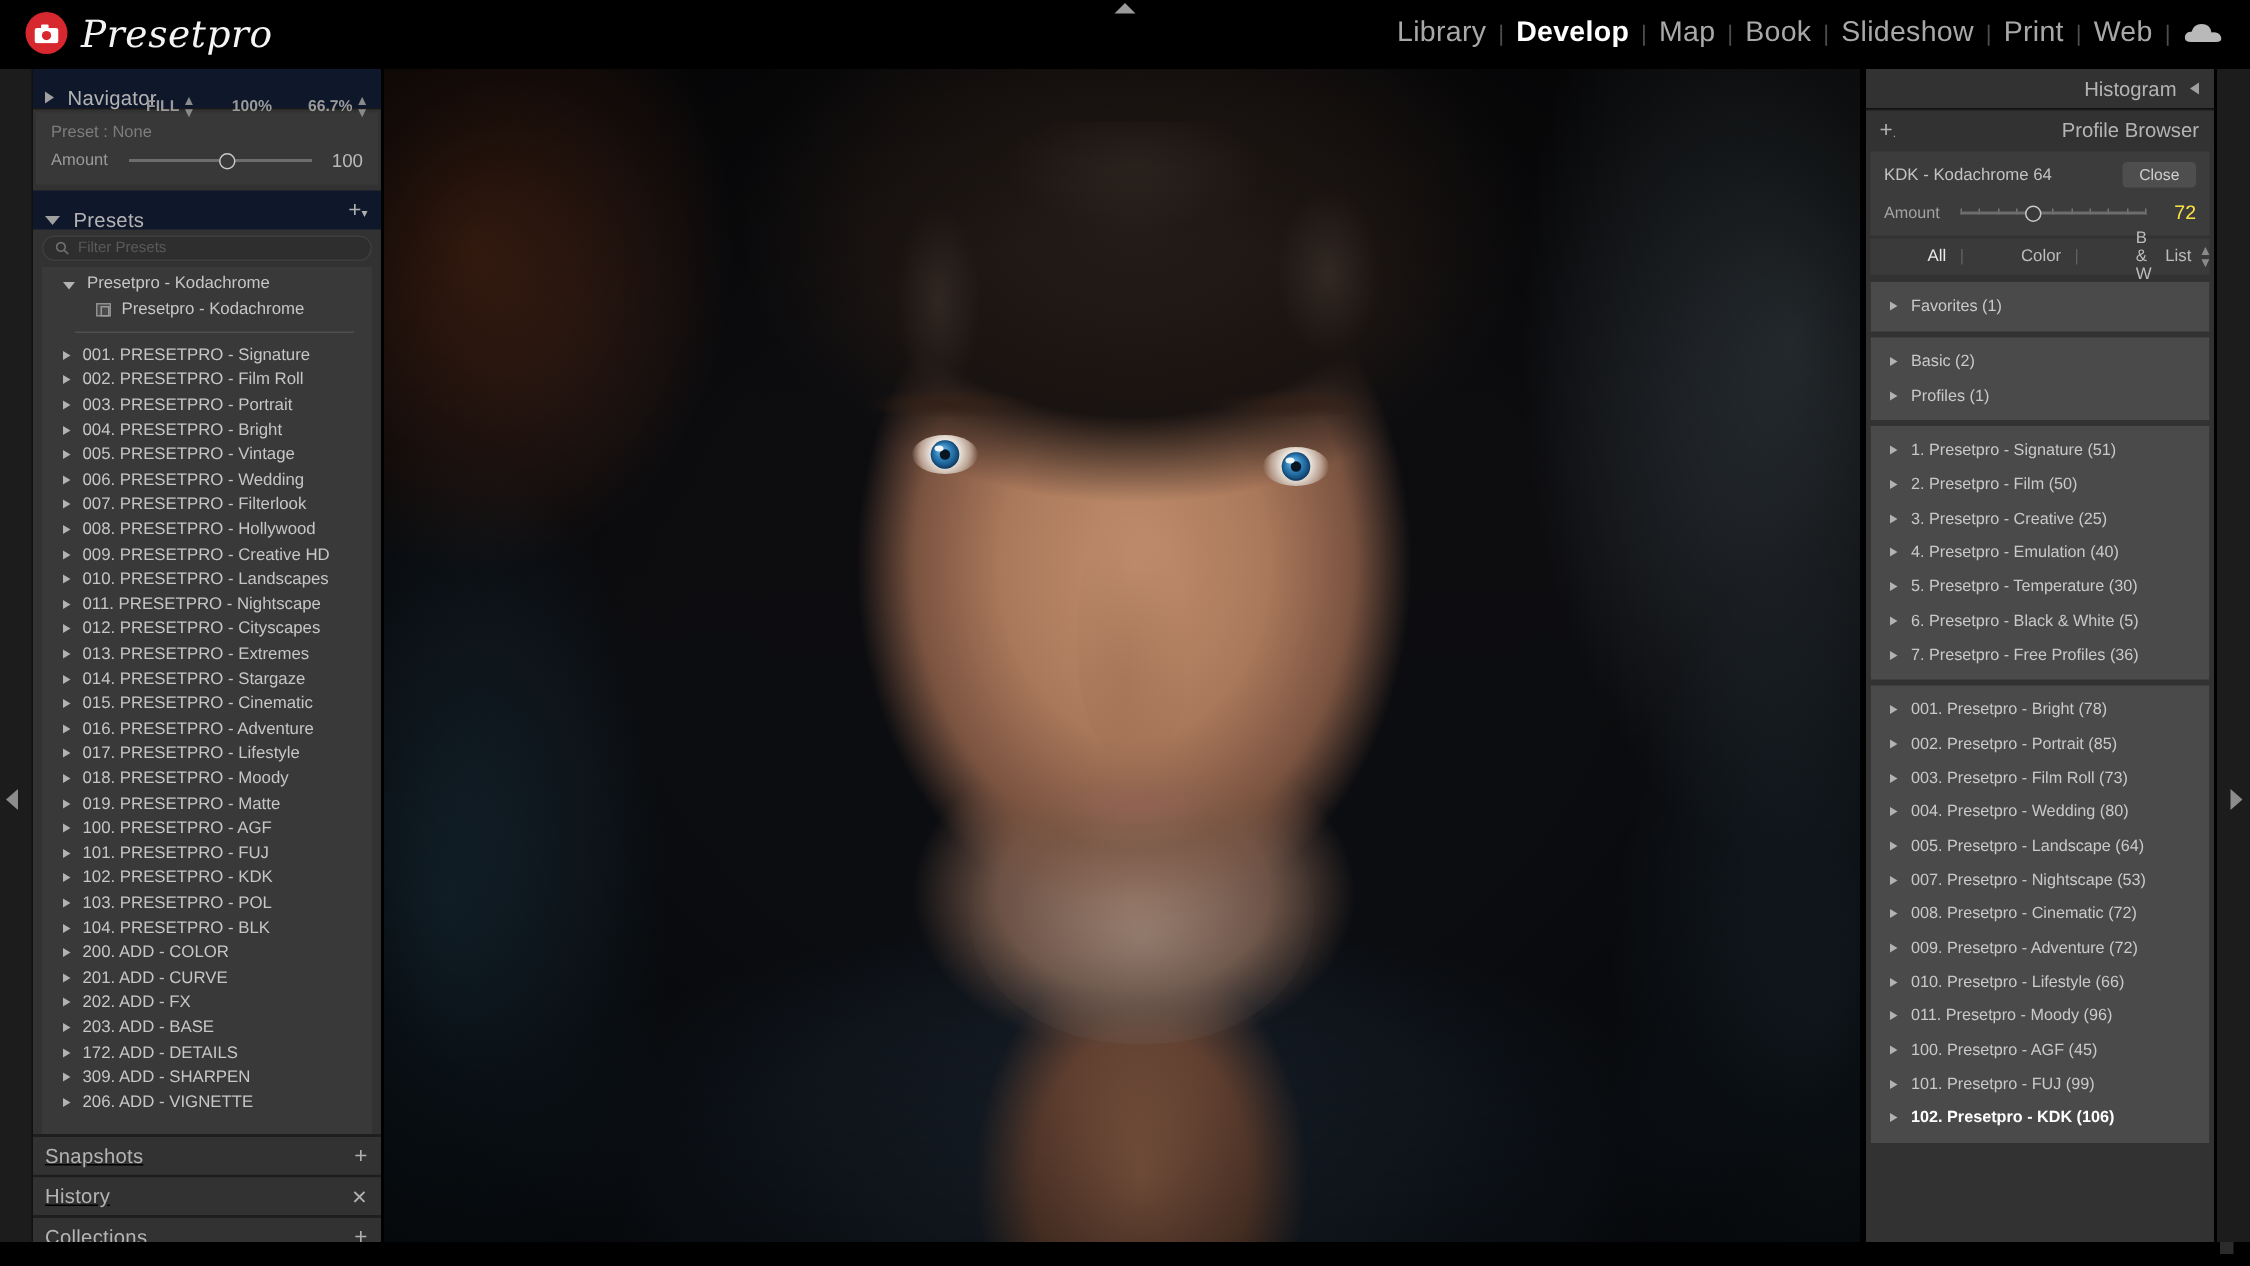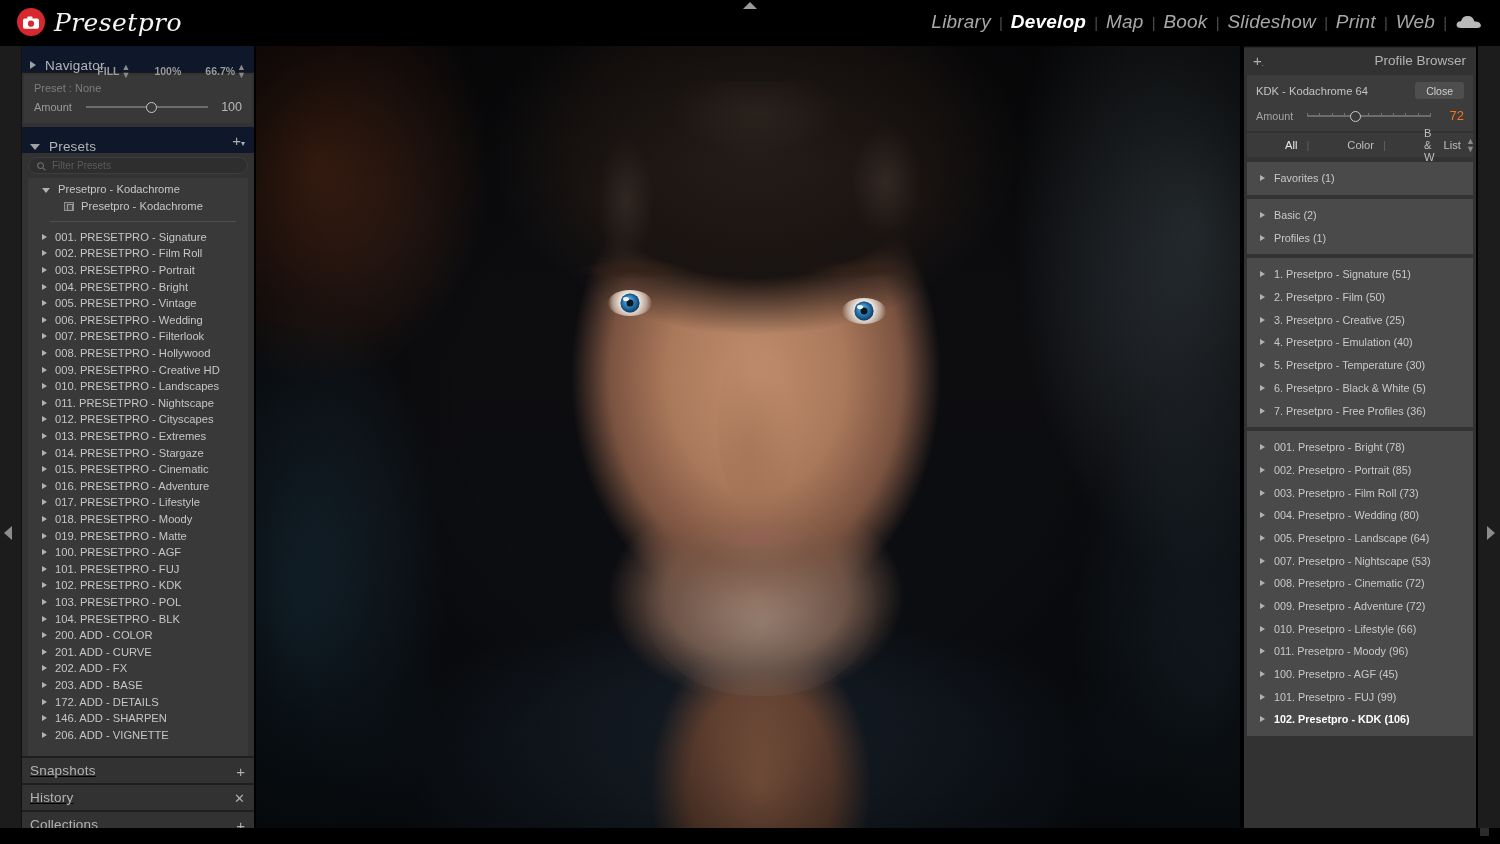--- a/index.html
+++ b/index.html
@@ -44,21 +44,20 @@
     width: 20px; height: 9px;
     cursor: pointer;
   }
   .top-collapse svg { display:block; }
 
   .modules {
     position: absolute; right: 16px; top: 0;
     height: 44px;
     display: flex; align-items: center; gap: 0;
     font-size: 19px;
-    font-style: italic;
   }
   .mod {
     color: #a8a8a8;
     padding: 0 7px;
     cursor: pointer;
     letter-spacing: .2px;
   }
   .mod.active { color: #fff; font-weight: bold; }
   .mod-sep { color: #4d4d4d; font-size: 15px; padding: 0 1px; }
   .cloud-icon { margin-left: 8px; margin-right: 2px; display:flex; align-items:center; cursor:pointer;}
@@ -327,21 +326,21 @@
     padding: 2.5px 11px; cursor: pointer; border: none;
     font-family: "Liberation Sans", sans-serif;
   }
   .pc-amt { display: flex; align-items: center; gap: 9px; margin-top: 9px; }
   .pc-amt .nm { color: #a3a3a3; font-size: 10.8px; width: 42px; }
   .ticks {
     position: absolute; top: 3px; left: 0; right: 0; height: 5px;
     display: flex; justify-content: space-between;
   }
   .ticks i { width: 1px; height: 4px; background: #757575; display:block; }
-  .pc-val { color: #f97316; font-size: 13px; width: 24px; text-align: right; }
+  .pc-val { color: #fde047; font-size: 13px; width: 24px; text-align: right; }
 
   .tabs-row {
     background: #3a3a3a; margin: 2px 3px 0 3px;
     height: 24px; display: flex; align-items: center;
     padding: 0 10px 0 9px; justify-content: space-between;
   }
   .tabs-left { display: flex; align-items: center; gap: 0; }
   .tab { color: #bdbdbd; font-size: 11.2px; padding: 0 9px; cursor: pointer; margin-left: 29px; }
   .tab:first-child { padding-left: 0; }
   .tab.sel { color: #e8e8e8; }
@@ -612,21 +611,21 @@
           <div class="grp-row">
             <span class="ar"></span>
             <span class="lbl">203. ADD - BASE</span>
           </div>
           <div class="grp-row">
             <span class="ar"></span>
             <span class="lbl">172. ADD - DETAILS</span>
           </div>
           <div class="grp-row">
             <span class="ar"></span>
-            <span class="lbl">146. ADD - SHARPEN</span>
+            <span class="lbl">309. ADD - SHARPEN</span>
           </div>
           <div class="grp-row">
             <span class="ar"></span>
             <span class="lbl">206. ADD - VIGNETTE</span>
           </div>
         </div>
     </div>
 
     <div class="footer-rule"></div>
     <div class="foot-hdr">
@@ -665,20 +664,24 @@
       </div>
       <div class="nose-shade"></div>
       <div class="lips"></div>
       <div class="beard"></div>
       <div class="vign"></div>
     </div>
   </div>
 
   <div class="right-panel">
 
+    <div class="rp-header">
+      <span class="t">Histogram</span>
+      <span class="tri-left"></span>
+    </div>
     <div class="panel-rule2"></div>
 
     <div class="rp-sub">
       <span class="plus-icon">+<span style="font-size:8px">.</span></span>
       <span class="t">Profile Browser</span>
     </div>
 
     <div class="profile-card">
       <div class="pc-top">
         <span class="pc-name">KDK - Kodachrome 64</span>

